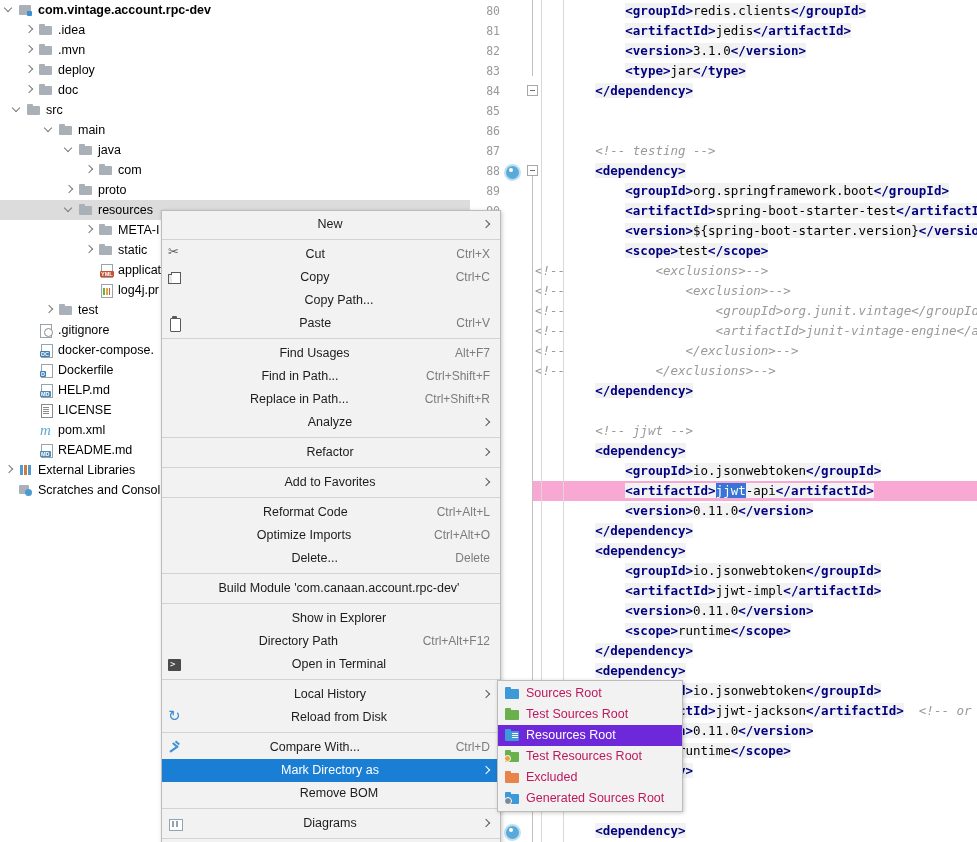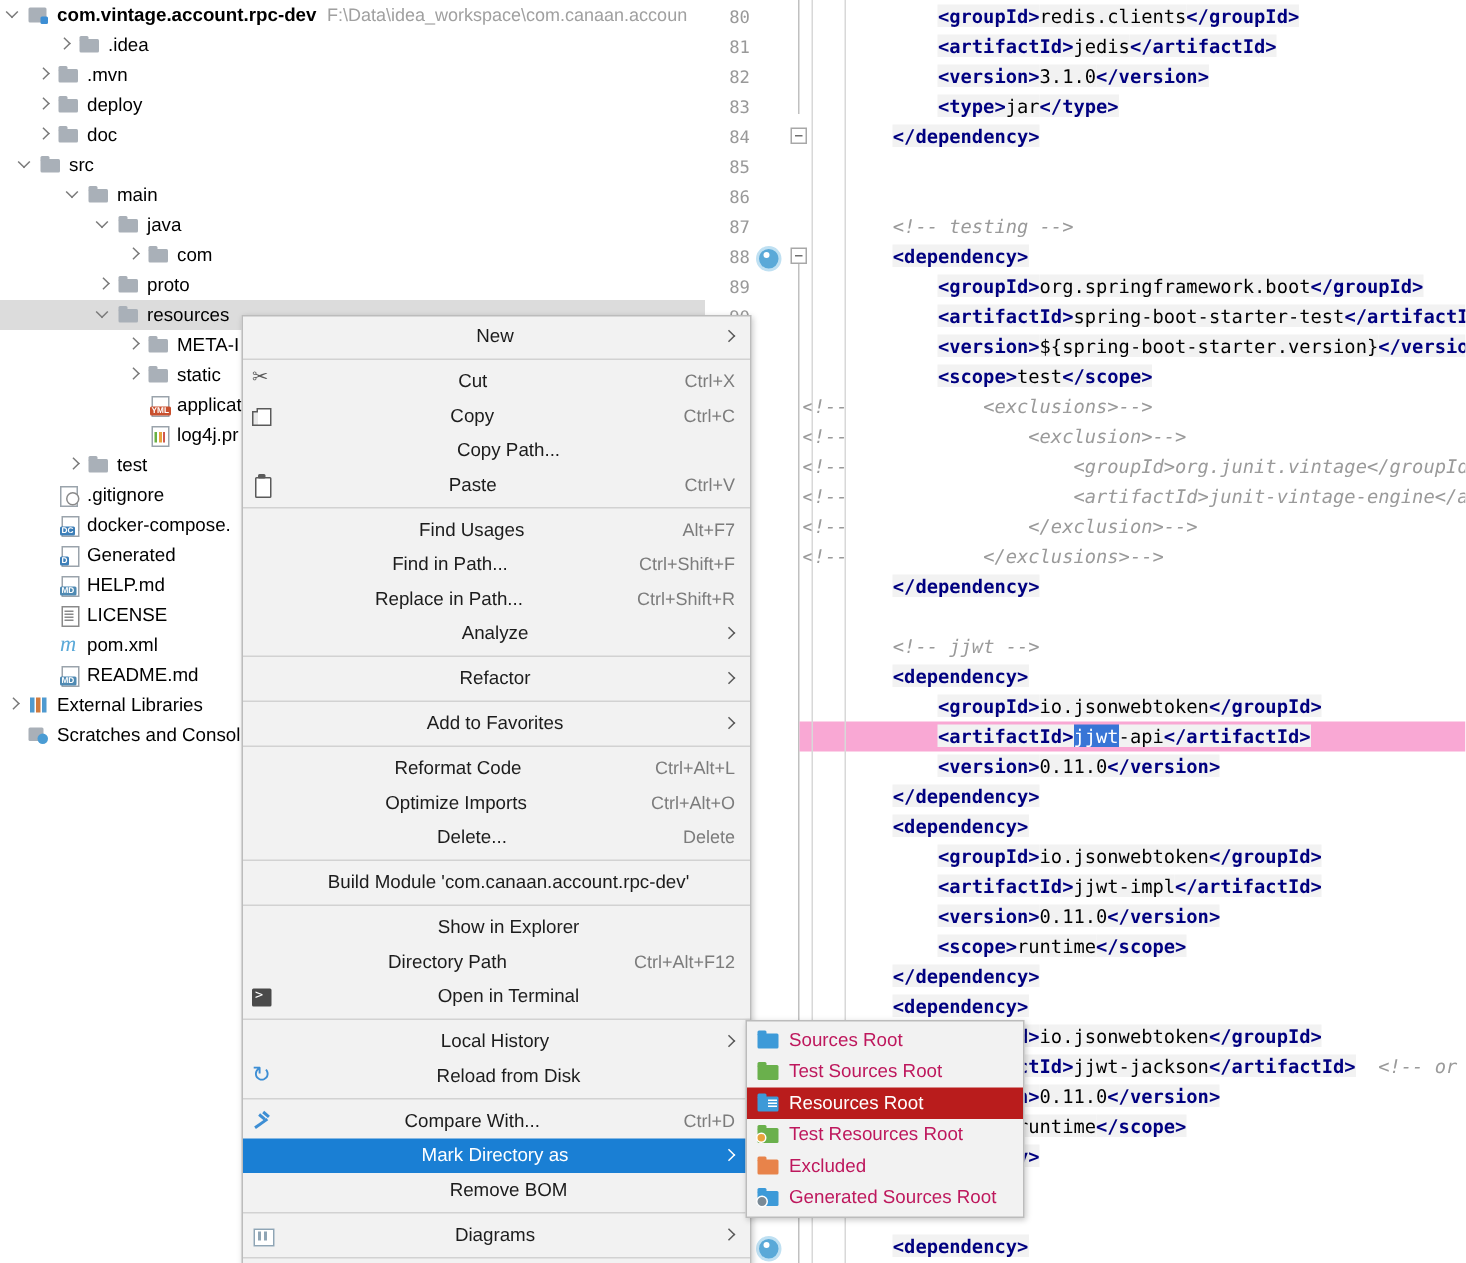--- a/index.html
+++ b/index.html
@@ -270,21 +270,21 @@
     position: absolute; left: 497px; top: 680px; width: 186px;
     background: #f2f2f2; border: 1px solid #bcbcbc;
     box-shadow: 1px 1px 4px rgba(0,0,0,0.22);
     font-size: 12.5px; padding: 2px 0;
   }
   .smi {
     position: relative; height: 21px; line-height: 21px;
     padding-left: 28px; white-space: nowrap; color: #be185d;
     display: flex; align-items: center;
   }
-  .smi.hl { background: #b91c1c; color: #ffffff; }
+  .smi.hl { background: #6d28d9; color: #ffffff; }
   .sm-icon {
     position: absolute; left: 6px; top: 50%; margin-top: -8px;
     width: 16px; height: 16px;
   }
   .fld { position: absolute; left: 1px; top: 3px; width: 14px; height: 10px; border-radius: 1px; }
   .fld::before {
     content: ""; position: absolute; left: 0; top: -2px;
     width: 6px; height: 3px; border-radius: 1px 1px 0 0; background: inherit;
   }
   .fld-blue { background: #3d9ad8; }
@@ -309,24 +309,23 @@
 </head>
 <body>
 
 <div id="root">
 
   <div id="project-tree">
     <div class="tree-row" style="padding-left:4px;">
       <span class="arrow down"></span>
       <span class="ticon ic-module"></span>
       <span class="tlabel bold">com.vintage.account.rpc-dev</span>
-      <span class="tpath">F:\Data\idea_workspace\com.canaan.accoun</span>
     </div>
     <div id="tree-items">
-        <div class="tree-row" style="position: absolute; top: 20px; left: 0px; width: 470px; padding-left: 38px;">
+        <div class="tree-row" style="position: absolute; top: 20px; left: 0px; width: 470px; padding-left: 24px;">
           <span class="arrow right"></span>
           <span class="ticon ic-folder"></span>
           <span class="tlabel">.idea</span>
         </div>
         <div class="tree-row" style="position: absolute; top: 40px; left: 0px; width: 470px; padding-left: 24px;">
           <span class="arrow right"></span>
           <span class="ticon ic-folder"></span>
           <span class="tlabel">.mvn</span>
         </div>
         <div class="tree-row" style="position: absolute; top: 60px; left: 0px; width: 470px; padding-left: 24px;">
@@ -406,21 +405,21 @@
           <span class="ticon ic-file ic-dc">
             <span class="ic-badge">DC</span>
           </span>
           <span class="tlabel">docker-compose.</span>
         </div>
         <div class="tree-row" style="position: absolute; top: 360px; left: 0px; width: 470px; padding-left: 24px;">
           <span class="arrow"></span>
           <span class="ticon ic-file ic-d">
             <span class="ic-badge">D</span>
           </span>
-          <span class="tlabel">Generated</span>
+          <span class="tlabel">Dockerfile</span>
         </div>
         <div class="tree-row" style="position: absolute; top: 380px; left: 0px; width: 470px; padding-left: 24px;">
           <span class="arrow"></span>
           <span class="ticon ic-file ic-md">
             <span class="ic-badge">MD</span>
           </span>
           <span class="tlabel">HELP.md</span>
         </div>
         <div class="tree-row" style="position: absolute; top: 400px; left: 0px; width: 470px; padding-left: 24px;">
           <span class="arrow"></span>

